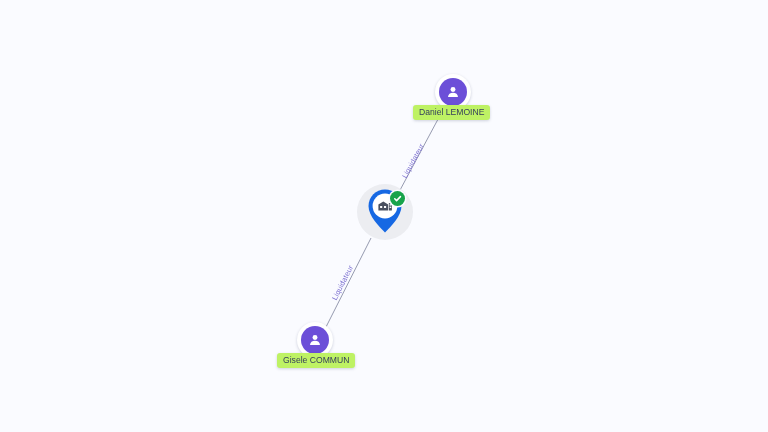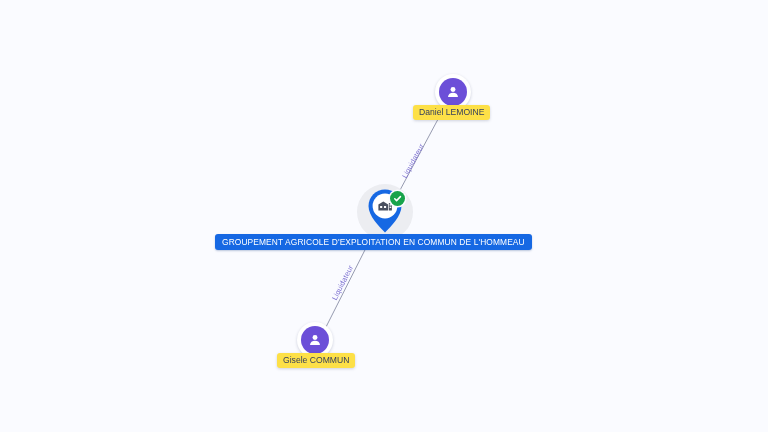--- a/index.html
+++ b/index.html
@@ -109,21 +109,21 @@
     justify-content: center;
   }
   .person-disc svg { display: block; }
 
   .person-label {
     position: absolute;
     height: 15px;
     line-height: 15px;
     padding: 0 6px;
     border-radius: 3px;
-    background: #fde047;
+    background: #bef264;
     color: #36405c;
     font-size: 8.6px;
     white-space: nowrap;
     box-shadow: 0 1px 3px rgba(40,50,90,.20);
   }
 
   
   .edge-label {
     position: absolute;
     color: #7b6fd0;
@@ -164,21 +164,20 @@
       </g>
     </svg>
 
     <div class="company-check">
       <svg viewBox="0 0 12 12" width="11" height="11">
         <path d="M3 6.3 L5 8.3 L9.2 4.0" fill="none" stroke="#ffffff" stroke-width="1.7" stroke-linecap="round" stroke-linejoin="round"></path>
       </svg>
     </div>
   </div>
 
-  <div class="company-banner">GROUPEMENT AGRICOLE D'EXPLOITATION EN COMMUN DE L'HOMMEAU</div>
 
   <div class="person-node" style="left:435px; top:74px;">
     <div class="person-ring"></div>
     <div class="person-disc">
       <svg viewBox="0 0 20 20" width="16" height="16">
         <circle cx="10" cy="7.0" r="3.1" fill="#ffffff"></circle>
         <path d="M3.8 16.4 C3.8 12.9 6.6 11.0 10 11.0 C13.4 11.0 16.2 12.9 16.2 16.4 Z" fill="#ffffff"></path>
       </svg>
     </div>
   </div>

